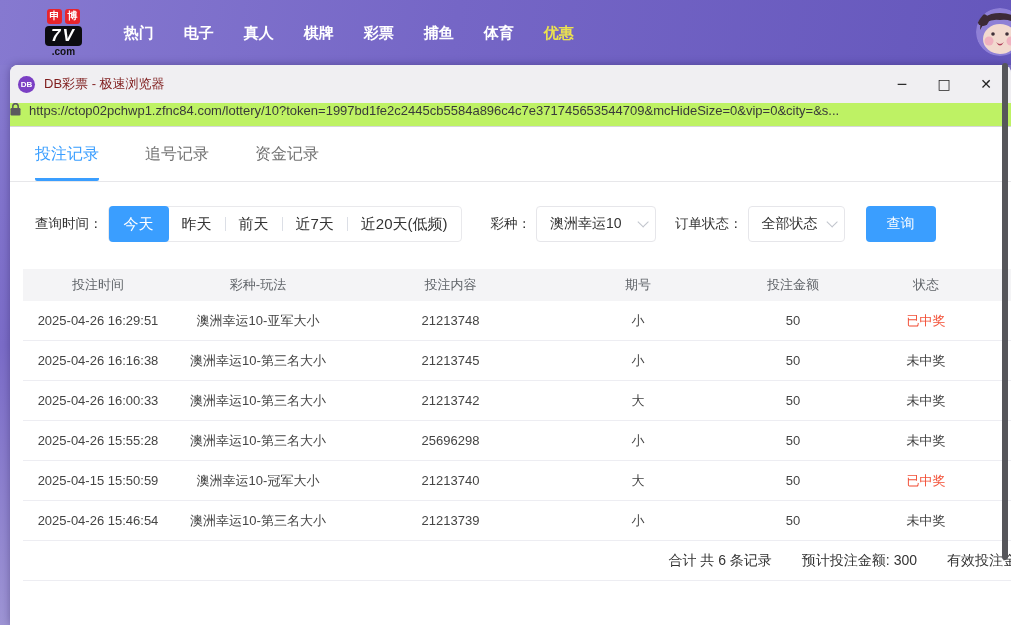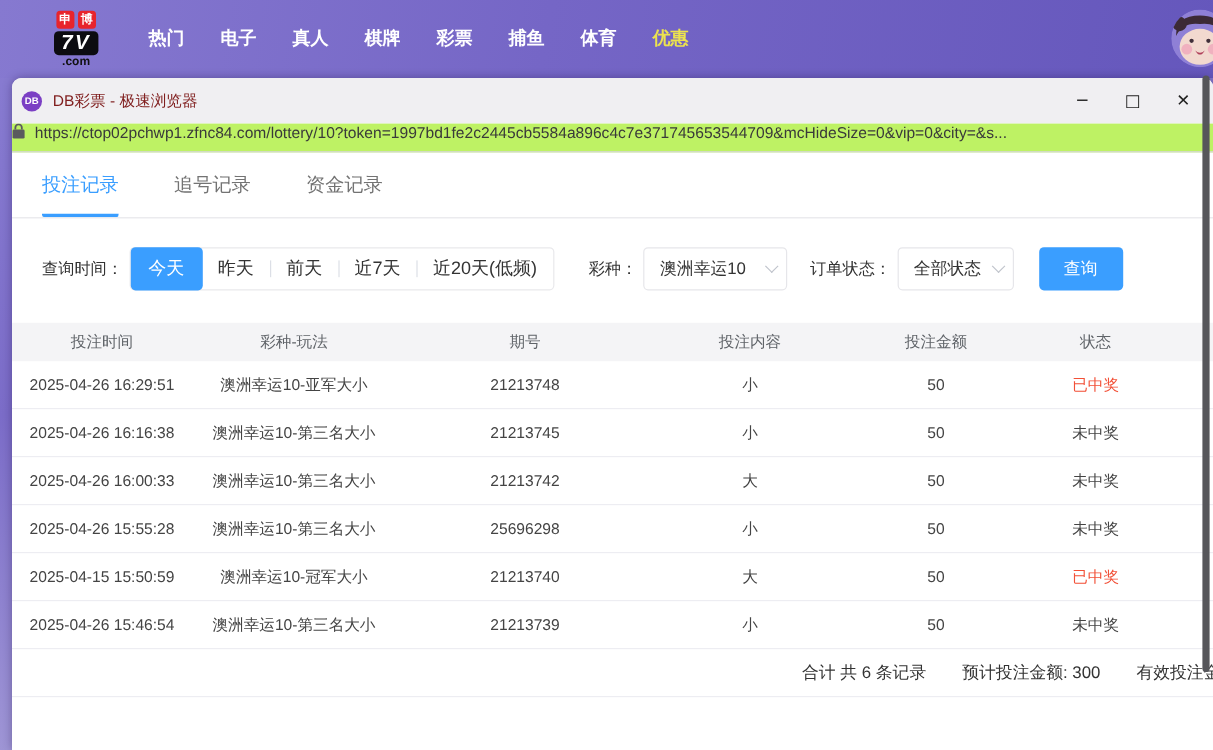--- a/index.html
+++ b/index.html
@@ -60,21 +60,21 @@
   .select-box { height:36px; border:1px solid #e6e6ea; border-radius:4px; display:flex;
     align-items:center; justify-content:space-between; padding:0 10px 0 13px; cursor:pointer; background:#fff; }
   .sel-lottery { width:120px; } .sel-status { width:97px; }
   .sel-text { font-size:14px; color:#333; }
   .chev { width:8px; height:8px; border-right:1.5px solid #c0c4cc; border-bottom:1.5px solid #c0c4cc;
     transform:rotate(45deg) translateY(-3px); }
   .query-btn { width:70px; height:36px; background:#3a9eff; border:none; border-radius:4px;
     color:#fff; font-size:14px; cursor:pointer; font-family:inherit; }
 
   
-  .tbl { margin-top:27px; }
+  .tbl { margin-top:27px;padding-left:13px; }
   .thead, .trow { display:grid; grid-template-columns:150px 170px 215px 160px 150px 116px;
     padding-right:40px; align-items:center; text-align:center; }
   .thead { height:32px; background:#f4f4f6; font-size:13px; color:#5f6368; }
   .trow { height:40px; border-bottom:1px solid #ededf2; font-size:13px; color:#444; }
   .cell-status.won { color:#f25037; }
 
   
   .summary { display:flex; justify-content:flex-end; align-items:center; gap:30px;
     height:40px; border-bottom:1px solid #ededf2; font-size:14px; color:#333;
     padding-right:0; margin-right:-6px; white-space:nowrap; }
@@ -173,22 +173,22 @@
         <span class="chev"></span>
       </div>
       <span class="sp21"></span>
       <button class="query-btn">查询</button>
     </div>
 
     <div class="tbl">
       <div class="thead">
         <span>投注时间</span>
         <span>彩种-玩法</span>
+        <span>投注内容</span>
         <span>期号</span>
-        <span>投注内容</span>
         <span>投注金额</span>
         <span>状态</span>
       </div>
 
       <div class="trow">
         <span>2025-04-26 16:29:51</span>
         <span>澳洲幸运10-亚军大小</span>
         <span>21213748</span>
         <span>小</span>
         <span>50</span>

